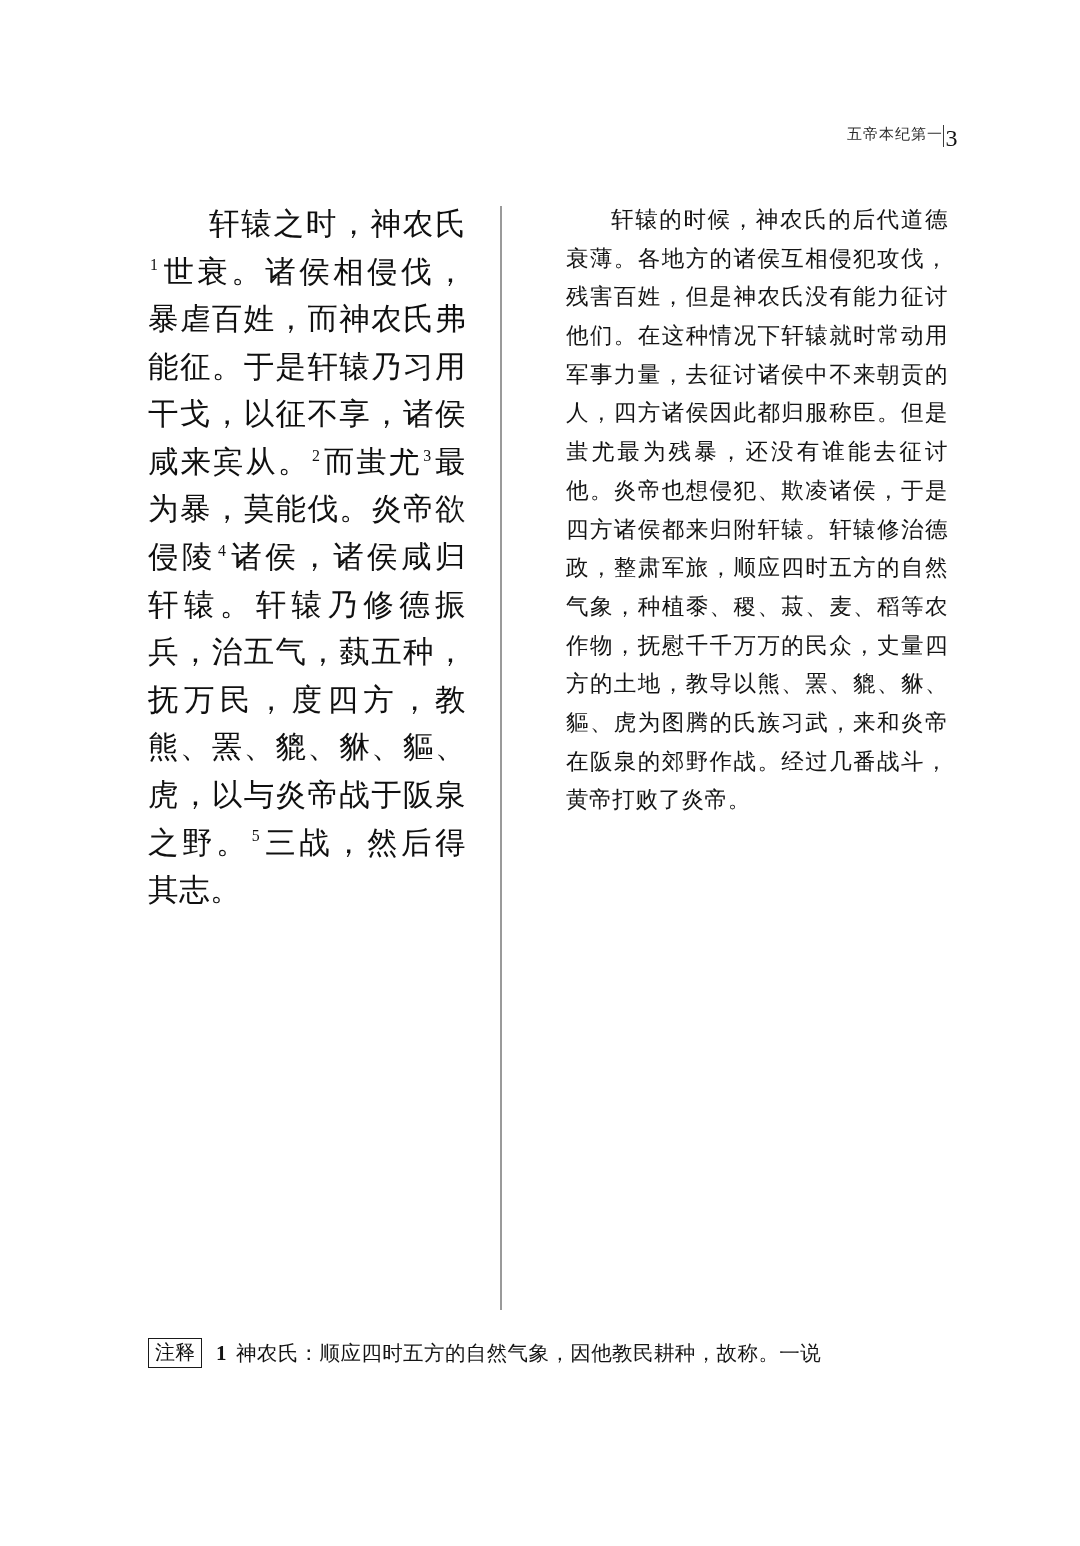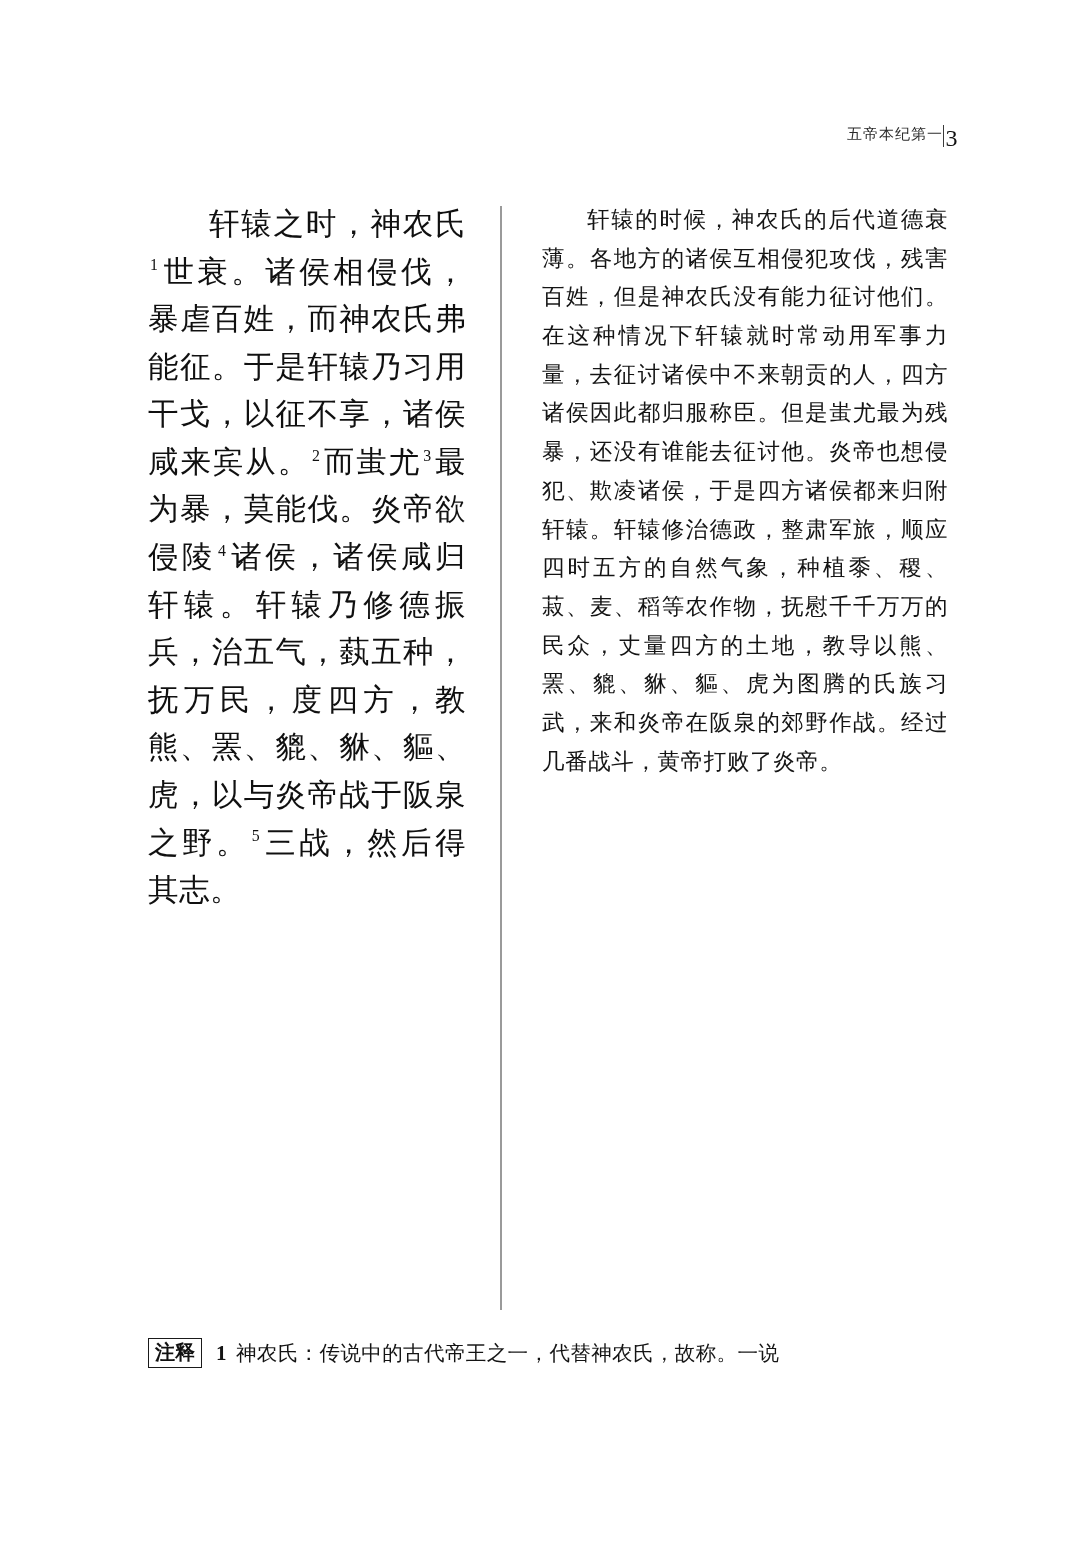--- a/index.html
+++ b/index.html
@@ -63,21 +63,21 @@
     padding-right: 34px;
   }
   .col-divider {
     width: 2px;
     align-self: stretch;
     background: #9a9a9a;
     margin: 6px 0 0 0;
   }
   .col-translation {
     width: 446px;
-    padding-left: 40px;
+    padding-left: 64px;
   }
 
   .col-source p {
     margin: 0 0 6px 0;
     font-family: "DejaVu Serif", "Liberation Serif", serif;
     font-size: 30.5px;
     line-height: 1.56;
     text-align: justify;
     text-justify: inter-character;
     text-indent: 2em;
@@ -112,21 +112,21 @@
     width: 800px;
     display: flex;
     align-items: flex-start;
     gap: 14px;
   }
   .notes-label {
     border: 1.6px solid #1a1a1a;
     padding: 2px 6px 3px 6px;
     font-family: "DejaVu Serif", serif;
     font-size: 20px;
-    font-weight: bold;
+    font-weight: normal;
     line-height: 1.15;
     white-space: nowrap;
     color: #101010;
   }
   .notes-body {
     flex: 1;
     font-family: "DejaVu Serif", "Liberation Serif", serif;
     font-size: 20.5px;
     line-height: 1.5;
     text-align: justify;
@@ -159,15 +159,15 @@
 
   <div class="col col-translation">
     <p>轩辕的时候，神农氏的后代道德衰薄。各地方的诸侯互相侵犯攻伐，残害百姓，但是神农氏没有能力征讨他们。在这种情况下轩辕就时常动用军事力量，去征讨诸侯中不来朝贡的人，四方诸侯因此都归服称臣。但是蚩尤最为残暴，还没有谁能去征讨他。炎帝也想侵犯、欺凌诸侯，于是四方诸侯都来归附轩辕。轩辕修治德政，整肃军旅，顺应四时五方的自然气象，种植黍、稷、菽、麦、稻等农作物，抚慰千千万万的民众，丈量四方的土地，教导以熊、罴、貔、貅、貙、虎为图腾的氏族习武，来和炎帝在阪泉的郊野作战。经过几番战斗，黄帝打败了炎帝。</p>
   </div>
 
 </div>
 
 <div class="notes">
   <div class="notes-label">注释</div>
   <div class="notes-body">
-    <span class="num">1</span><span>神农氏：传说中的古代帝王之一，代替神农氏，故称。一说</span>
+    <span class="num">1</span><span>神农氏：顺应四时五方的自然气象，因他教民耕种，故称。一说</span>
   </div>
 </div>
 
 </body></html>

